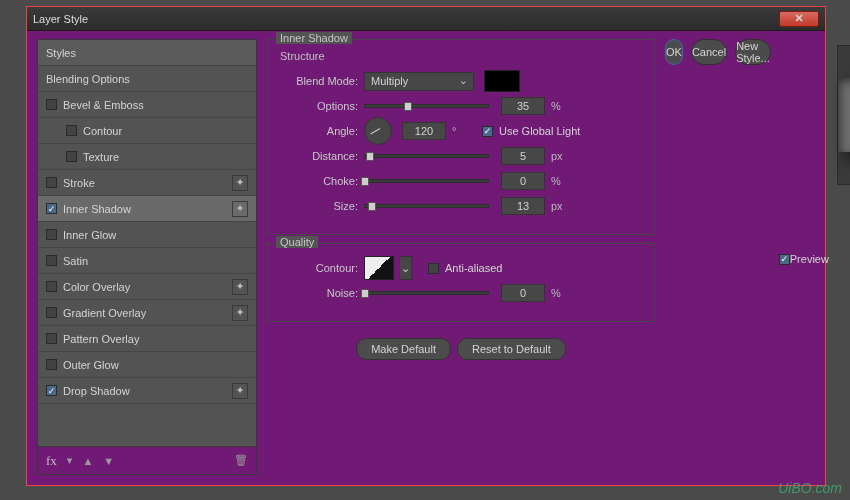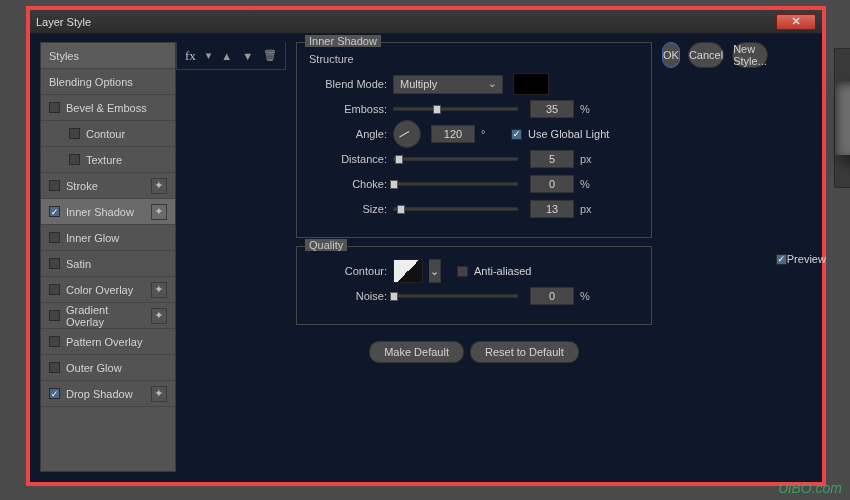--- a/index.html
+++ b/index.html
@@ -1,23 +1,23 @@
 <!DOCTYPE html>
 <html><head>
 <meta charset="utf-8">
 <style>
 *{box-sizing:border-box;margin:0;padding:0;font-family:"Segoe UI",Tahoma,sans-serif;font-size:11px;color:#d4d4d4}
 body{background:#4a4a4a;width:850px;height:500px;overflow:hidden;position:relative}
-.dialog{position:absolute;left:26px;top:6px;width:800px;height:480px;border:4px solid #ef4444;background:#0f172a}
+.dialog{position:absolute;left:26px;top:6px;width:800px;height:480px;border:1px solid #ef4444;background:#701a75}
 .titlebar{height:24px;background:linear-gradient(#3b3b3b,#2b2b2b);border-bottom:1px solid #1a1a1a;display:flex;align-items:center;padding:0 6px}
 .titlebar .title{color:#ddd;flex:1}
 .close-btn{width:40px;height:16px;background:linear-gradient(#d96a60,#c0392b);border:1px solid #7a1a10;border-radius:2px;display:flex;align-items:center;justify-content:center;color:#fff;font-weight:bold;font-size:11px;cursor:pointer}
 .body{display:flex;height:calc(100% - 24px);padding:8px 10px 10px 10px;gap:10px}
 
-.left{width:246px;display:flex;}
+.left{width:220px;display:flex;flex-direction:column}
 .styles-list{flex:1;border:1px solid #383838;background:#535353}
 .style-row{height:26px;border-bottom:1px solid #454545;display:flex;align-items:center;padding:0 8px;gap:6px;position:relative}
 .style-row.header{background:#5a5a5a}
 .style-row.selected{background:#6a6a6a}
 .style-row.indent{padding-left:28px}
 .chk{width:11px;height:11px;border:1px solid #2a2a2a;background:#434343;display:flex;align-items:center;justify-content:center}
 .chk.on{background:#4a6a8a}
 .chk.on::after{content:"✓";font-size:9px;color:#fff}
 .style-row .lbl{flex:1}
 .plus{width:16px;height:16px;border:1px solid #3a3a3a;display:flex;align-items:center;justify-content:center;margin-left:auto;color:#bbb}
@@ -146,21 +146,21 @@
 
         <div class="row">
           <span class="label">Blend Mode:</span>
           <div class="select">
               <span>Multiply</span>
             </div>
           <div class="swatch"></div>
         </div>
 
         <div class="row">
-          <span class="label">Emboss:</span>
+          <span class="label">Options:</span>
           <div class="slider">
               <div class="thumb" id="th-opacity" style="left: 35%;"></div>
             </div>
           <div class="numbox">35</div>
           <span class="unit">%</span>
         </div>
 
         <div class="row">
           <span class="label">Angle:</span>
           <div class="angle-dial"></div>

